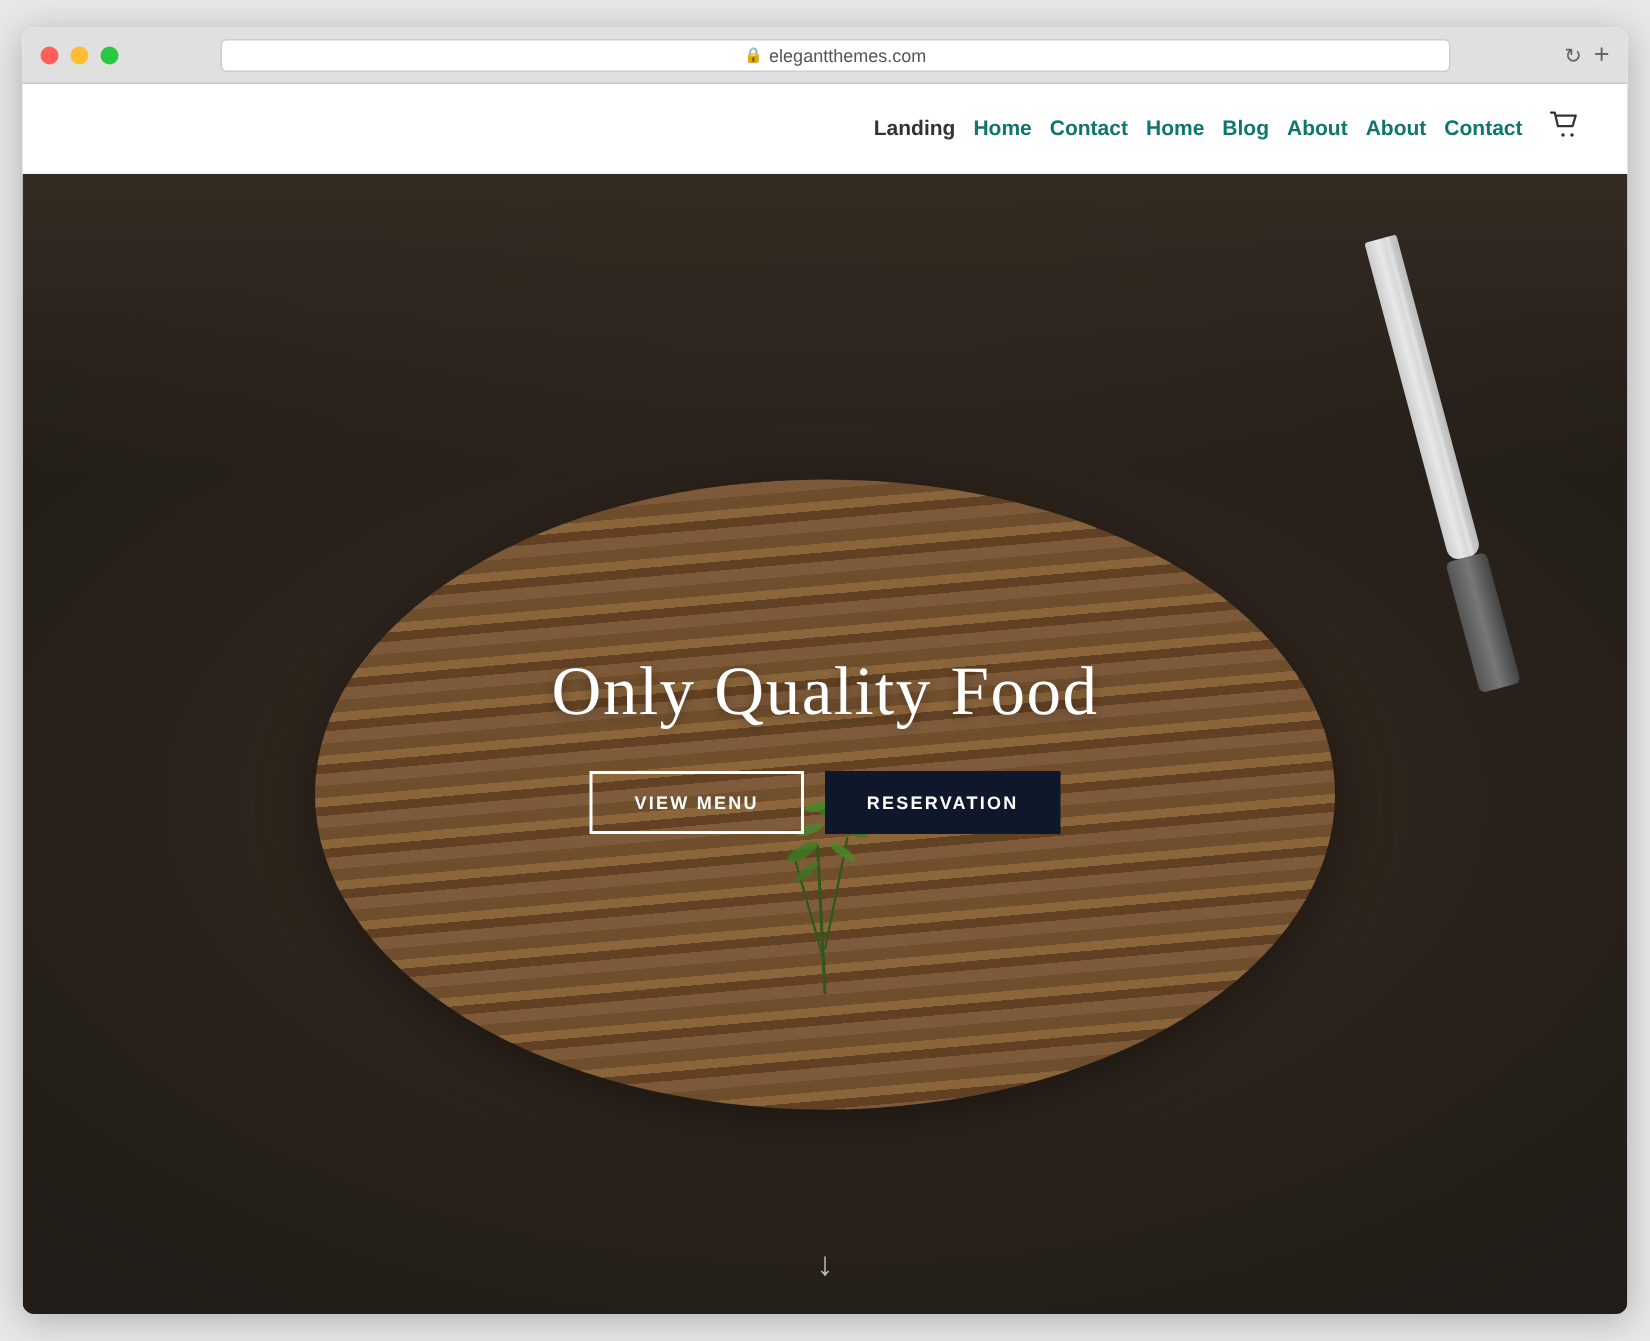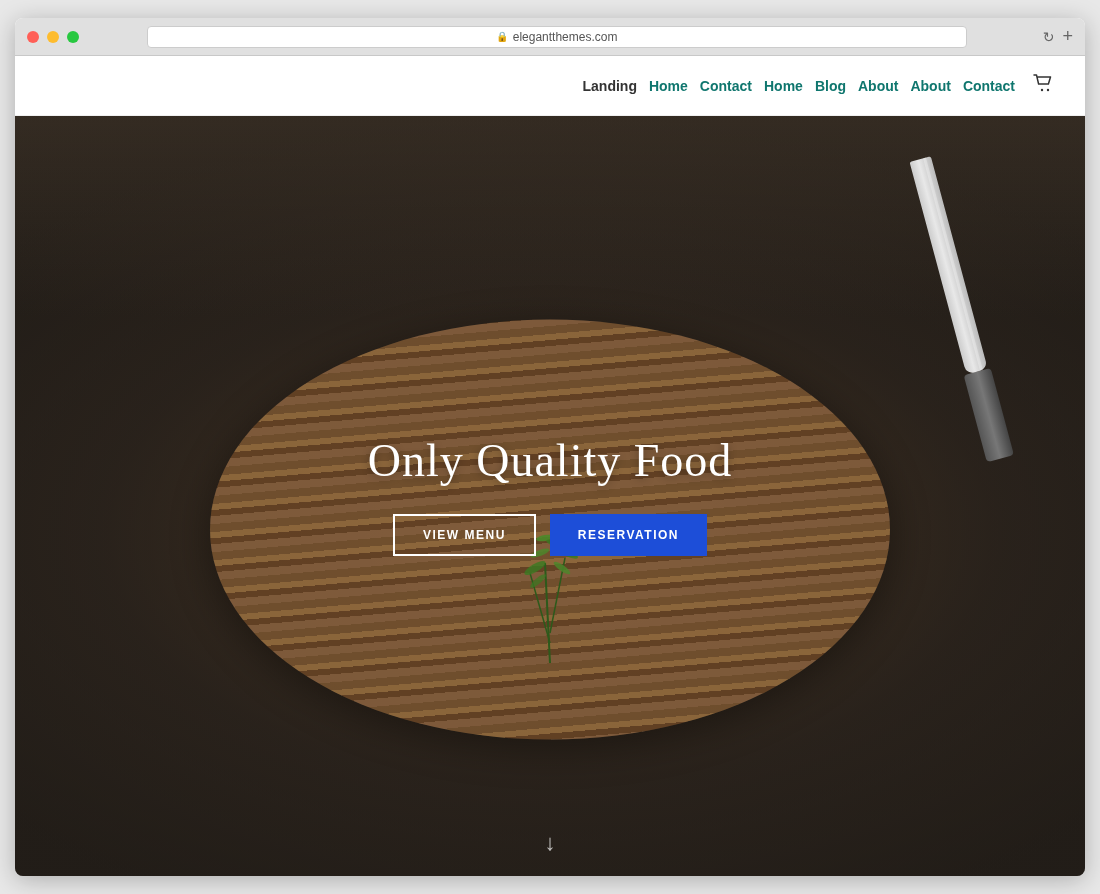--- a/index.html
+++ b/index.html
@@ -247,21 +247,21 @@
       font-size: 12px;
       font-weight: 600;
       letter-spacing: 1.5px;
       text-transform: uppercase;
       cursor: pointer;
     }
 
     .btn-solid {
       padding: 14px 28px;
       border: none;
-      background: #1d4ed8;
+      background: #0f172a;
       color: #fff;
       font-size: 12px;
       font-weight: 600;
       letter-spacing: 1.5px;
       text-transform: uppercase;
       cursor: pointer;
     }
 
     
     .scroll-arrow {

